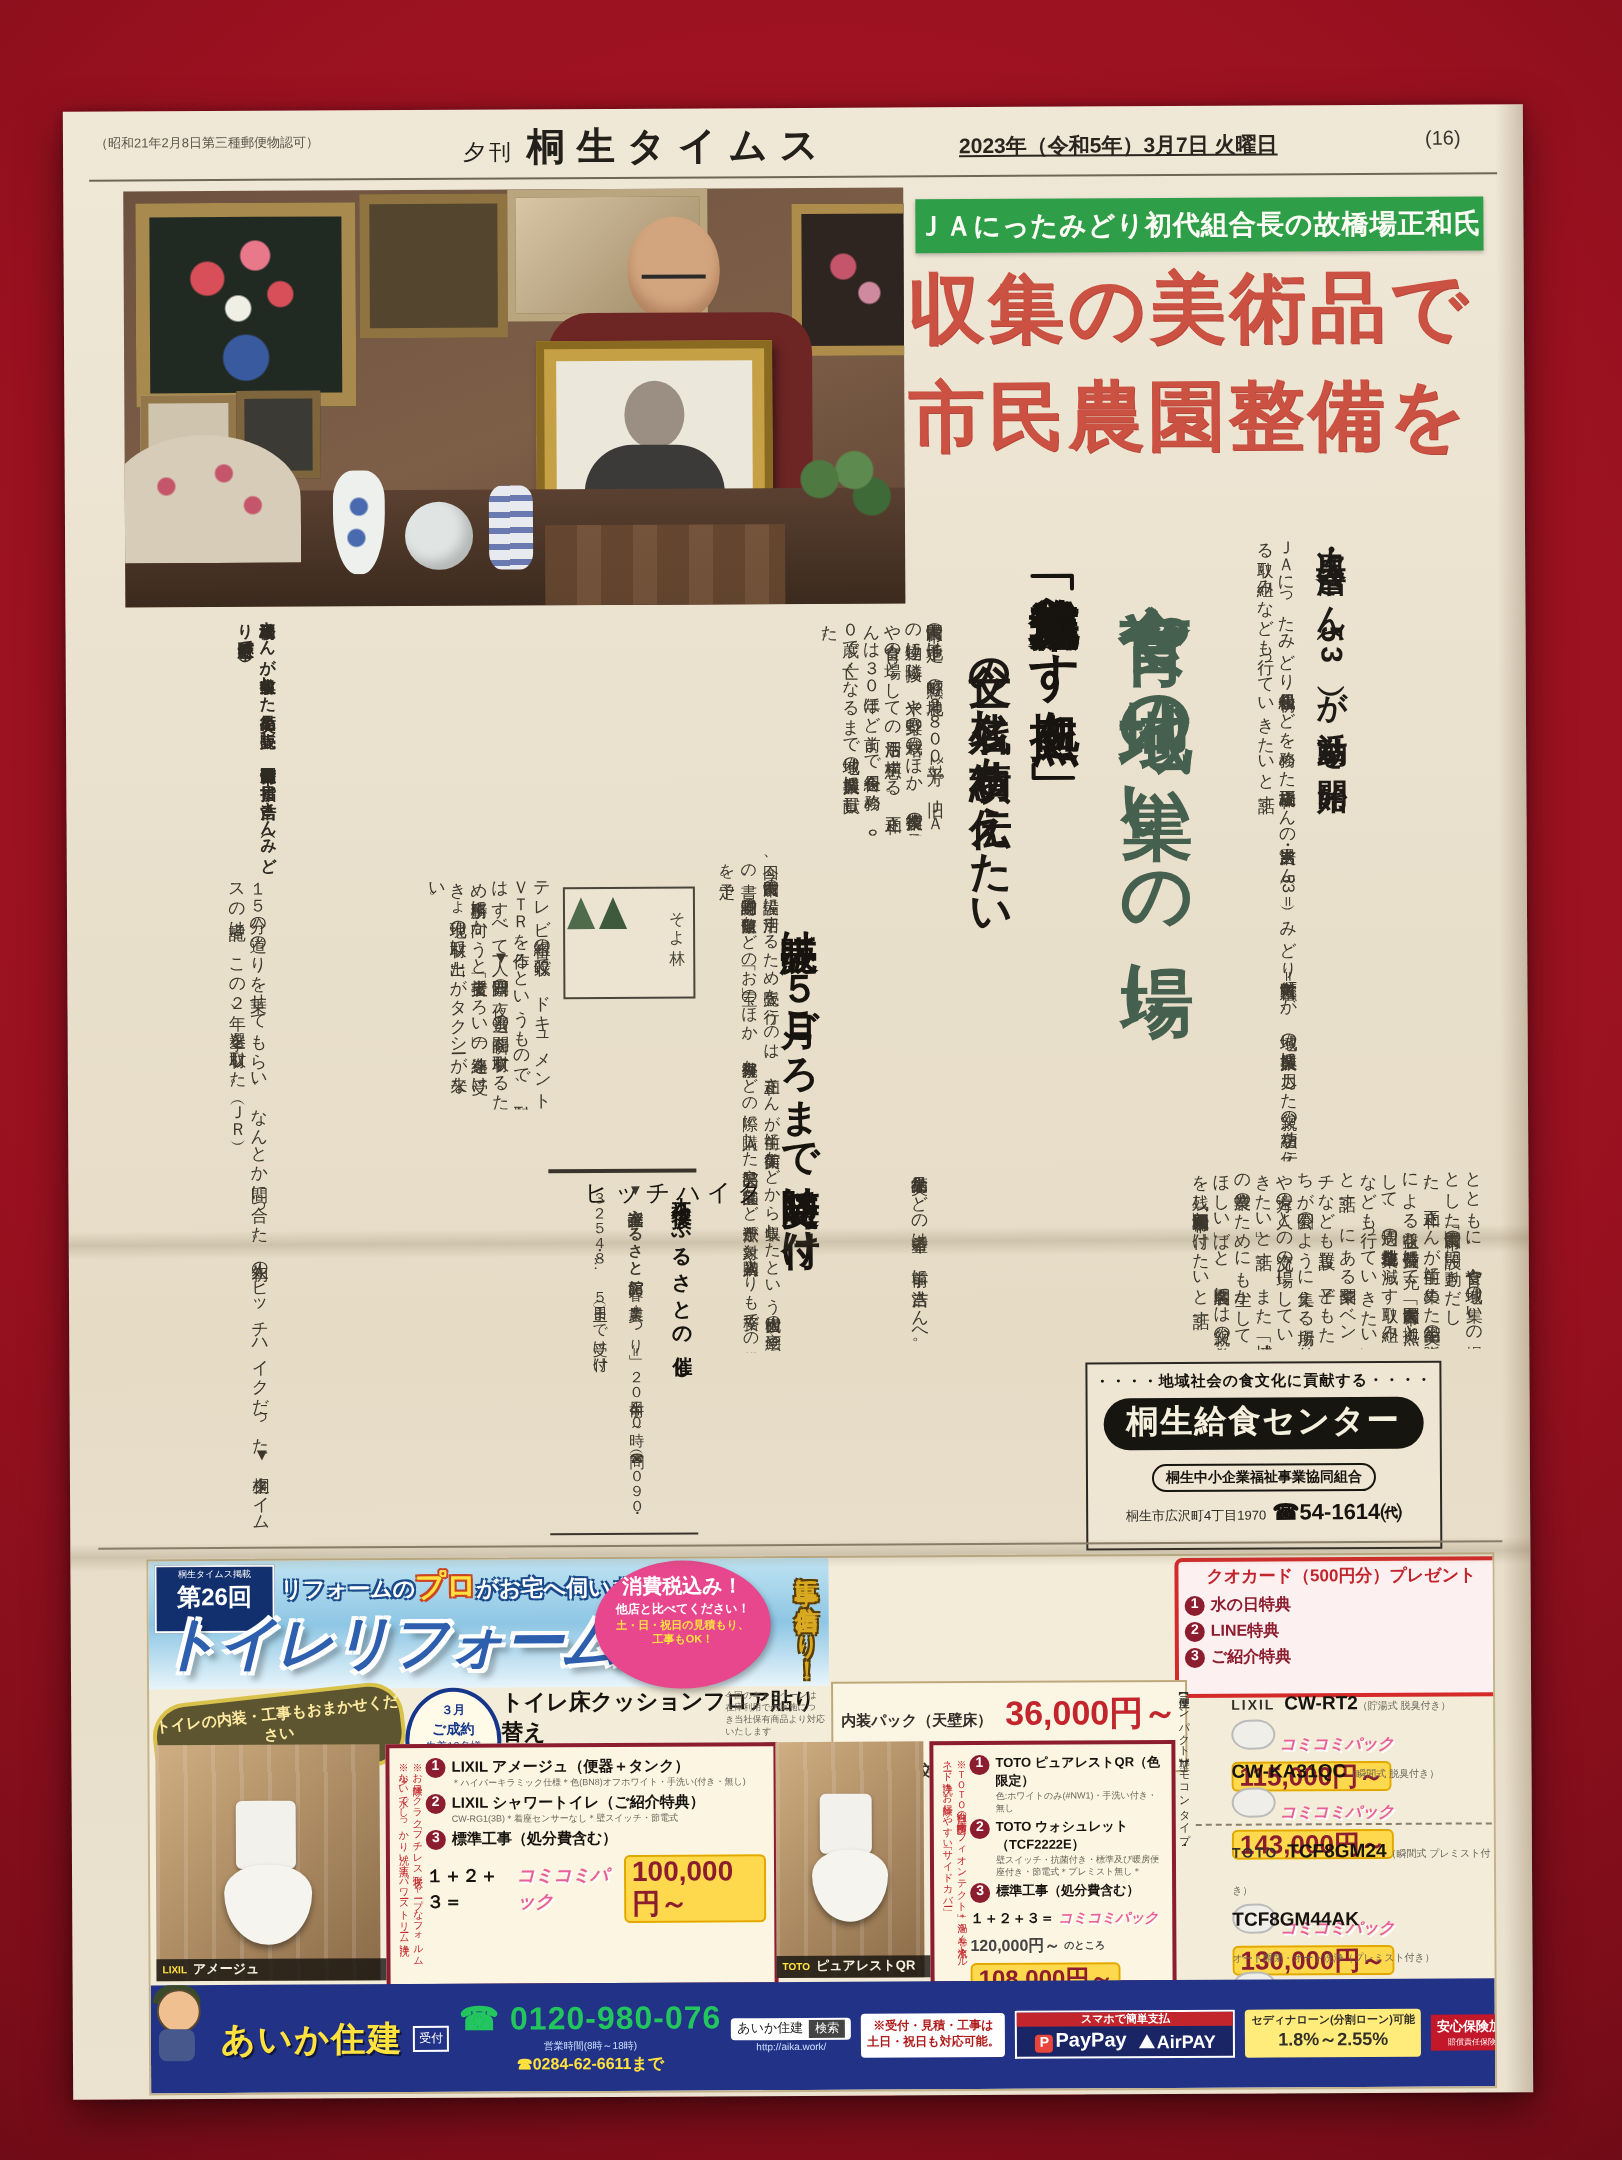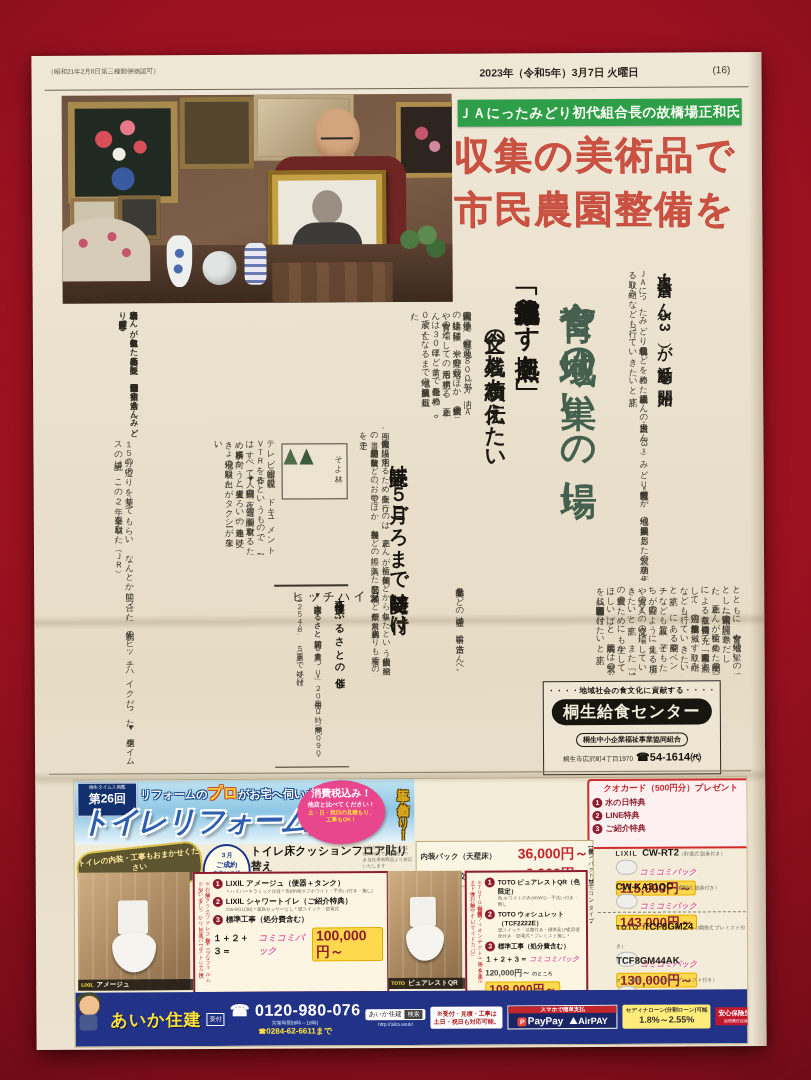--- a/index.html
+++ b/index.html
@@ -12,21 +12,21 @@
     background:linear-gradient(180deg,#f0e8d7 0%,#eae1ce 30%,#e6dcc6 62%,#ebe2d0 100%);
     box-shadow:0 8px 22px rgba(0,0,0,.5), 0 0 4px rgba(0,0,0,.3);
     transform:rotate(-0.3deg);color:#2b2822;}
   .fold{left:0;width:100%;height:14px;background:linear-gradient(180deg,transparent,rgba(110,92,62,.20) 50%,transparent);}
   .curl{right:0;top:0;width:14px;height:100%;background:linear-gradient(270deg,rgba(110,85,55,.28),transparent);}
   
   .m-note{left:16px;top:12px;font-size:6.5px;color:#5a544a;}
   .m-center{left:200px;top:6px;font-family:"DejaVu Serif",serif;color:#23201b;}
   .m-ed{font-size:11px;letter-spacing:2px;margin-right:6px;}
   .m-title{font-size:19px;font-weight:700;letter-spacing:6px;}
-  .m-date{left:448px;top:13px;font-size:10.5px;font-weight:700;color:#2a261f;}
+  .m-date{left:448px;top:13px;font-size:10.5px;font-weight:700;color:#2a261f;text-decoration:underline;}
   .m-page{left:681px;top:12px;font-size:10px;color:#3a362e;}
   .m-rule{left:13px;top:34px;width:704px;border-top:1.5px solid #6f6657;}
   
   .kicker{left:426px;top:46px;width:284px;height:27px;background:#2f9e49;color:#fdfdf5;
     font-weight:800;font-size:13.5px;line-height:27px;text-align:center;letter-spacing:.5px;box-shadow:0 1px 2px rgba(0,0,0,.25);}
   .headline{left:422px;top:76px;width:292px;font-weight:900;font-size:38px;line-height:1.42;
     letter-spacing:2px;color:#cb5142;text-shadow:.5px .5px 0 #b8473a;}
   .deck{left:622px;top:210px;height:318px;font-size:15px;font-weight:800;color:#1e1b16;letter-spacing:2px;}
   .lead{left:566px;top:212px;width:50px;height:316px;font-size:8.5px;line-height:11px;color:#3a352c;overflow:hidden;}
   .bighead{left:520px;top:220px;height:382px;font-size:36px;font-weight:900;color:#46604f;letter-spacing:2px;}
@@ -90,21 +90,21 @@
   .ad-camp{left:176px;top:64px;width:158px;}
   .camp-i{position:static !important;display:block;font-size:11px;font-weight:900;color:#17140f;}
   .camp-p{position:static !important;display:block;margin-top:2px;}
   .camp-old{font-size:9px;font-weight:700;color:#444;}
   .camp-arrow{font-size:11px;color:#c2252c;font-weight:900;}
   .camp-new{font-size:15px;font-weight:900;color:#c2252c;}
   .ad-campnote{left:288px;top:66px;width:50px;font-size:4.5px;line-height:6px;color:#6a655a;}
   .ad-pricebox{left:341px;top:62px;width:168px;height:40px;background:#fbf5e4;border:1px solid #bda87a;padding:2px 4px;}
   .pb-row{position:static !important;display:flex;justify-content:space-between;align-items:baseline;margin-top:2px;}
   .pb-l{font-size:7.5px;font-weight:800;color:#33302a;}
-  .pb-p{font-size:14px;font-weight:900;color:#c2252c;}
+  .pb-p{font-size:17px;font-weight:900;color:#c2252c;}
   .ad-photo{background:linear-gradient(135deg,#cfae82 0%,#b08f66 45%,#8a6a48 100%);}
   .ph-tiles{left:0;top:0;width:100%;height:100%;background:repeating-linear-gradient(90deg,rgba(255,255,255,.12) 0 2px,transparent 2px 14px);}
   .ph-tank{background:#f2f1ec;border-radius:3px;box-shadow:0 1px 2px rgba(0,0,0,.35);}
   .ph-bowl{background:#f5f4ef;border-radius:45% 45% 50% 50%/35% 35% 65% 65%;box-shadow:0 2px 3px rgba(0,0,0,.4);}
   .ph-label{left:0;bottom:0;width:100%;background:rgba(20,18,14,.8);color:#f5efdd;font-size:6.5px;font-weight:800;padding:1px 3px;}
   .ph-brand{font-size:5px;color:#ffe23d;margin-right:3px;}
   .ad-spec{background:#fbf5e2;border:2px solid #8c1d2f;}
   .spec-side{left:2px;top:4px;height:105px;font-size:5px;color:#c2252c;line-height:7px;}
   .spec-items{left:18px;top:3px;width:170px;}
   .sp-row{position:static !important;display:flex;align-items:flex-start;gap:3px;margin-top:2px;}
@@ -129,21 +129,21 @@
   .lid{width:20px;height:13px;background:#efeee8;border:1px solid #bbb;border-radius:50%/60%;display:inline-block;margin-right:2px;}
   .ad-footer{left:0;top:212px;width:672px;height:54px;background:#223286;display:flex;align-items:center;gap:5px;padding:0 4px;box-sizing:border-box;}
   .ad-footer>div{position:static !important;}
   .f-mascot{width:26px;height:40px;flex:none;position:relative !important;}
   .f-mhead{position:absolute !important;left:3px;top:2px;width:20px;height:20px;border-radius:50%;background:#f0c090;border:1px solid #5a4a30;}
   .f-mcap{position:absolute !important;left:1px;top:0;width:24px;height:9px;border-radius:10px 10px 0 0;background:#3a4a2a;}
   .f-mbody{position:absolute !important;left:4px;top:22px;width:18px;height:16px;border-radius:4px;background:#46588c;}
   .f-company{color:#ffe23d;font-size:17px;font-weight:900;letter-spacing:1px;text-shadow:1px 1px 0 #10183f;flex:none;}
   .f-rec{border:1px solid #fff;color:#fff;font-size:6px;padding:1px 2px;flex:none;}
   .f-phoneblock{flex:none;text-align:center;}
-  .f-phone{color:#ffffff;font-size:16px;font-weight:900;letter-spacing:.5px;display:block;}
+  .f-phone{color:#22c55e;font-size:16px;font-weight:900;letter-spacing:.5px;display:block;}
   .f-hours{color:#cfe0ff;font-size:5px;display:block;}
   .f-tel2{color:#ffe23d;font-size:8px;font-weight:800;display:block;}
   .f-search{flex:none;text-align:center;}
   .f-pill{background:#fff;border-radius:2px;padding:1px 3px;font-size:6.5px;color:#222;display:flex;align-items:center;gap:3px;}
   .f-srchbtn{background:#444;color:#fff;font-size:6px;padding:0 3px;}
   .f-url{color:#cfe0ff;font-size:5px;display:block;margin-top:1px;}
   .f-note{background:#fff;color:#b01a1a;font-size:6px;font-weight:800;line-height:8px;padding:3px 3px;border-radius:2px;flex:none;text-align:center;}
   .f-pay{background:#1a2566;border:1px solid #fff;width:108px;flex:none;text-align:center;padding-bottom:2px;}
   .f-payh{background:#c2252c;color:#fff;font-size:5.5px;font-weight:800;display:block;}
   .f-logos{display:flex;justify-content:center;gap:6px;align-items:center;margin-top:2px;}
@@ -158,20 +158,23 @@
   .f-ins1{font-size:6.5px;font-weight:900;display:block;}
   .f-ins2{font-size:4px;display:block;}
 </style>
 </head>
 <body>
 
 <div class="page">
   <div class="paper">
 
     <div class="b m-note">（昭和21年2月8日第三種郵便物認可）</div>
+    <div class="b m-center">
+      <span class="m-ed">夕刊</span><span class="m-title">桐生タイムス</span>
+    </div>
     <div class="b m-date">2023年（令和5年）3月7日 火曜日</div>
     <div class="b m-page">(16)</div>
     <div class="b m-rule"></div>
 
     <div class="b photo">
       <div style="left:6px;top:6px;width:96px;height:88px;border:7px solid #a8894e;
         background:radial-gradient(circle at 30% 35%,#d84f5a 0 8px,transparent 9px),radial-gradient(circle at 55% 22%,#e9798a 0 7px,transparent 8px),
         radial-gradient(circle at 46% 52%,#efefe5 0 6px,transparent 7px),radial-gradient(circle at 68% 44%,#d84f5a 0 6px,transparent 7px),
         radial-gradient(circle at 50% 80%,#3a5aa0 0 11px,transparent 12px),#202a22;"></div>
       <div style="left:118px;top:2px;width:64px;height:62px;border:5px solid #8f7340;background:#54452f;"></div>

